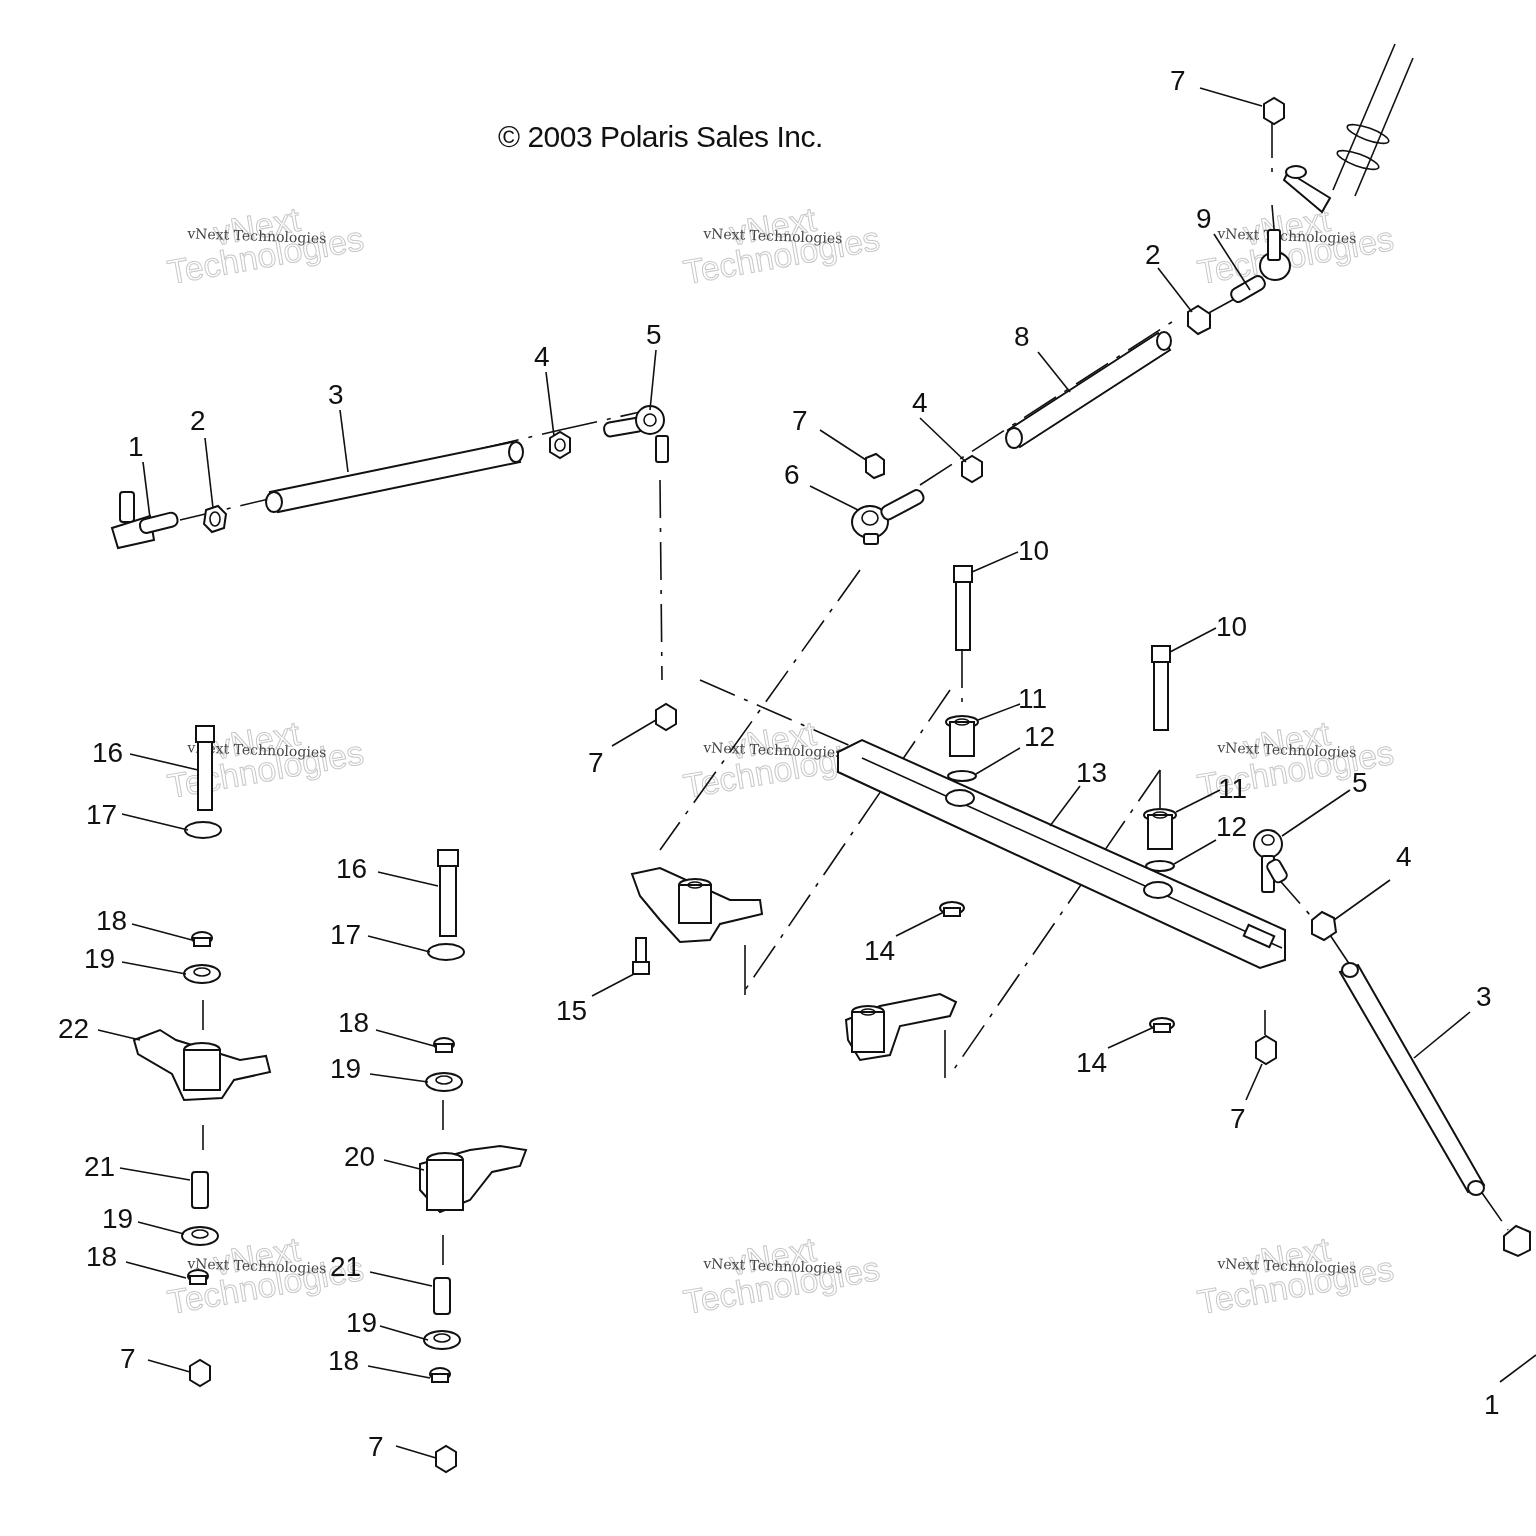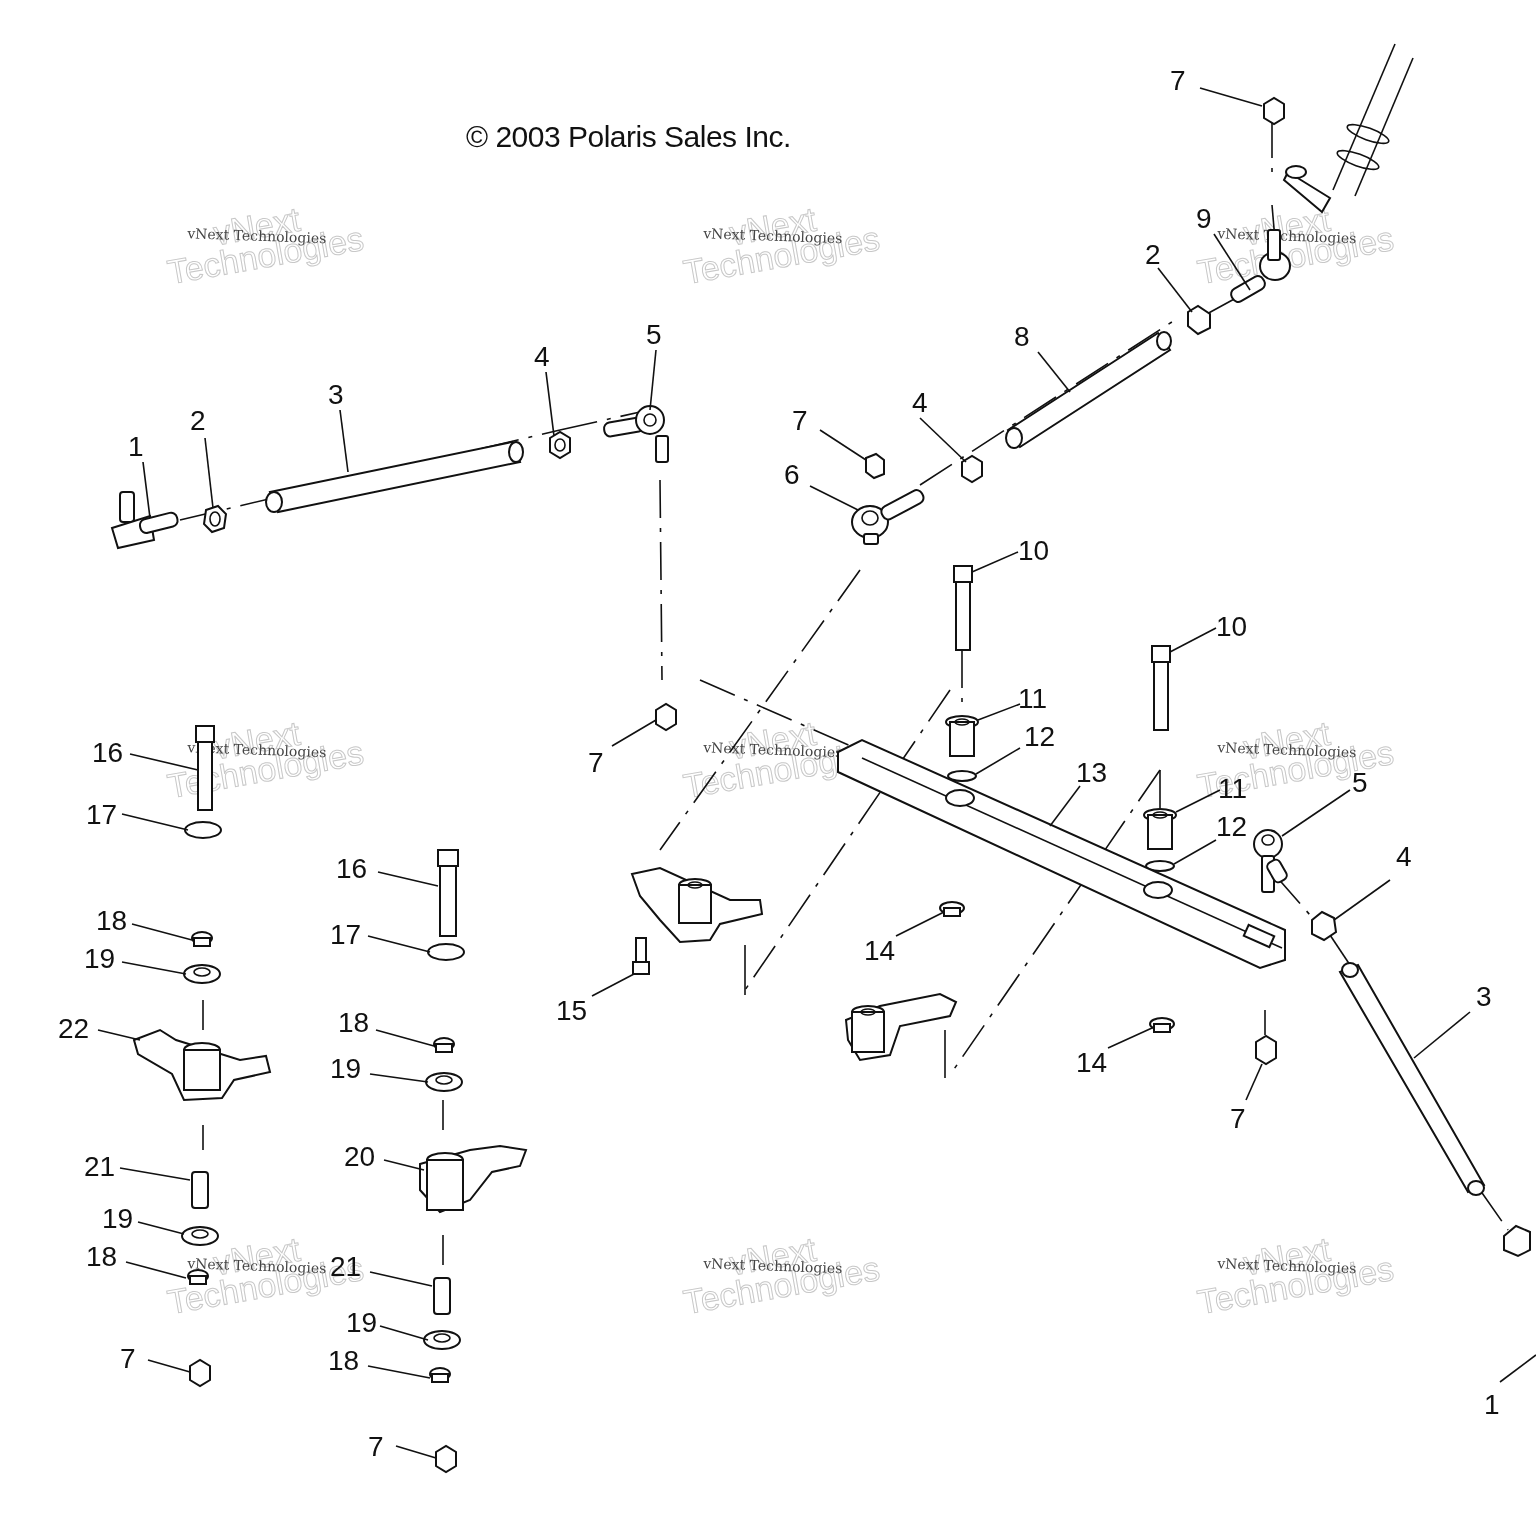--- a/index.html
+++ b/index.html
@@ -1,18 +1,18 @@
 <!DOCTYPE html>
 <html><head>
 <meta charset="utf-8">
 <style>
   html, body { margin:0; padding:0; background:#ffffff; }
   body { width:1536px; height:1536px; position:relative; overflow:hidden; font-family:"Liberation Sans", sans-serif; }
   svg { position:absolute; left:0; top:0; }
-  .copyright { position:absolute; left:466px; top:120px; font-size:30px; color:#111; font-family:"Liberation Sans", sans-serif; letter-spacing:-0.5px; }
+  .copyright { position:absolute; left:498px; top:120px; font-size:30px; color:#111; font-family:"Liberation Sans", sans-serif; letter-spacing:-0.5px; }
   .wm { position:absolute; transform:rotate(-10deg); transform-origin:left top; pointer-events:none; }
   .wm .big { font-family:"Liberation Sans", sans-serif; font-size:34px; color:transparent; -webkit-text-stroke:1px #c8c8c8; display:block; line-height:30px; }
   .wm .small { font-family:"DejaVu Serif", serif; font-size:14px; color:#444; display:block; transform:rotate(12deg); transform-origin:left; margin-left:26px; margin-top:-58px; }
   .wm .big2 { margin-left:52px; }
   .lbl { font-family:"Liberation Sans", sans-serif; font-size:28px; fill:#111; }
   .part { fill:#fff; stroke:#111; stroke-width:2; }
   .thin { fill:none; stroke:#111; stroke-width:1.6; }
   .dash { fill:none; stroke:#111; stroke-width:1.6; stroke-dasharray:38 10 4 10; }
 </style>
 </head>

